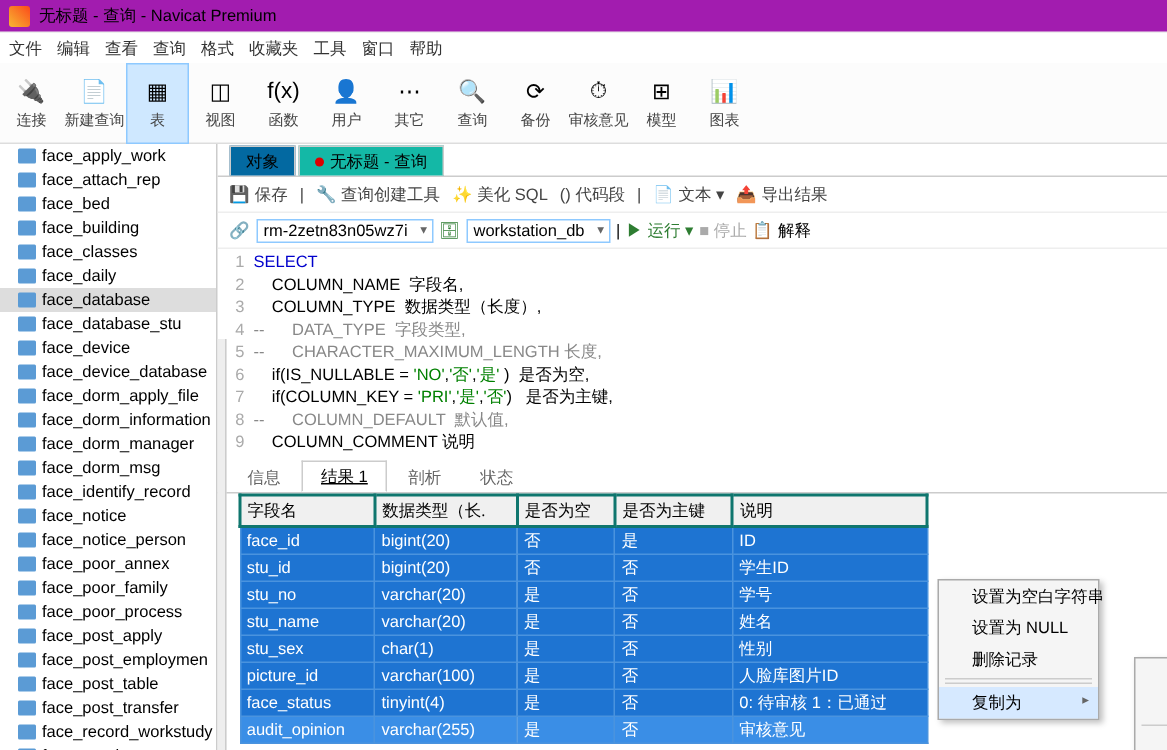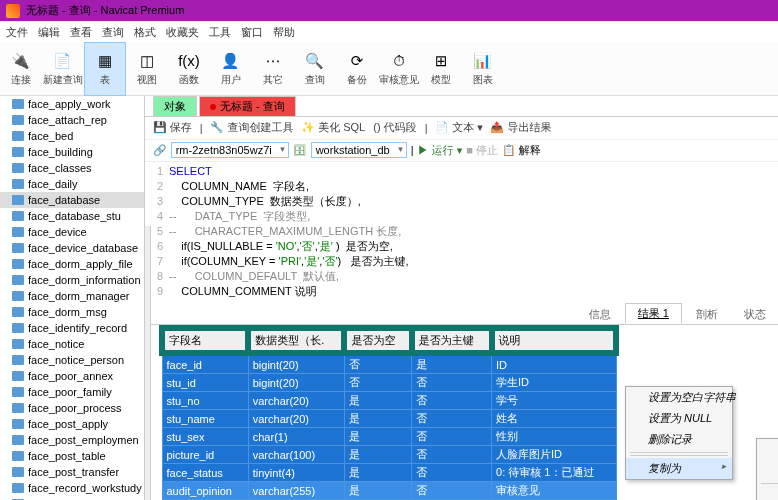--- a/index.html
+++ b/index.html
@@ -13,47 +13,47 @@
 .rbtn.active { background: #cfe8ff; border: 1px solid #8ec9ff; }
 .rico { width: 20px; height: 20px; display: flex; align-items: center; justify-content: center; font-size: 15px; }
 .rlbl { font-size: 10px; color: #444; margin-top: 2px; }
 .content { display: flex; height: calc(500px - 22px - 20px - 54px); }
 .sidebar { width: 145px; border-right: 1px solid #ccc; overflow: hidden; background: #fff; }
 .tree-item { display: flex; align-items: center; height: 16px; padding-left: 12px; cursor: pointer; white-space: nowrap; }
 .tree-item.sel { background: #ddd; }
 .tico { width: 12px; height: 10px; background: #5b9bd5; margin-right: 4px; border-radius: 1px; flex-shrink: 0; }
 .main { flex: 1; display: flex; flex-direction: column; overflow: hidden; position: relative; }
 .tabbar { height: 22px; display: flex; align-items: flex-end; border-bottom: 1px solid #ccc; padding-left: 8px; gap: 2px; }
-.tab { padding: 2px 10px; border: 1px solid #ccc; border-bottom: none; background: #86efac; display: flex; align-items: center; gap: 4px; }
-.tab.active { background: #ef4444; }
+.tab { padding: 2px 10px; border: 1px solid #ccc; border-bottom: none; background: #0369a1; display: flex; align-items: center; gap: 4px; }
+.tab.active { background: #14b8a6; }
 .dot { width: 6px; height: 6px; background: #d00; border-radius: 50%; }
 .toolbar2 { height: 24px; display: flex; align-items: center; padding-left: 8px; gap: 8px; border-bottom: 1px solid #eee; color: #444; }
 .toolbar3 { height: 24px; display: flex; align-items: center; padding-left: 8px; gap: 4px; border-bottom: 1px solid #eee; }
 .combo { border: 1px solid #8ec9ff; padding: 1px 16px 1px 4px; background: #fff; position: relative; }
 .combo::after { content: "▾"; position: absolute; right: 3px; color: #666; font-size: 9px; }
 .green { color: #2e7d32; text-align: right; }
 .editor { padding: 2px 0 4px 0; font-family: Consolas, monospace; font-size: 11px; line-height: 15px; position: relative; }
 .eline { display: flex; }
 .gutter { width: 24px; text-align: right; color: #aaa; padding-right: 6px; user-select: none; }
 .code { white-space: pre; }
 .kw { color: #0000cc; }
 .str { color: #008000; }
 .cmt { color: #888; }
-.subtabs { height: 22px; display: flex; align-items: flex-end; padding-left: 8px; gap: 2px; border-bottom: 1px solid #ccc; justify-content: flex-end; }
+.subtabs { height: 22px; display: flex; align-items: flex-end; padding-left: 8px; gap: 2px; border-bottom: 1px solid #ccc; }
 .stab { padding: 2px 12px; color: #666; }
 .stab.active { background: #fff; border: 1px solid #ccc; border-bottom: 1px solid #fff; color: #000; text-decoration: underline; }
 .grid { border-collapse: collapse; width: 460px; margin-left: 8px; }
-.grid th { background: #f0f0f0; border: 6px solid #0f766e; padding: 2px 4px; text-align: left; font-weight: normal; height: 18px; }
+.grid th { background: #f0f0f0; border: 2px solid #0f766e; padding: 2px 4px; text-align: left; font-weight: normal; height: 18px; font-family: Liberation Serif, serif; }
 .grid td { background: #1e74d2; color: #fff; border: 1px solid #4a93de; padding: 1px 4px; height: 17px; }
 .grid tr.hl td { background: #3a8ee6; }
 .ctxmenu { position: absolute; background: #f5f5f5; border: 1px solid #aaa; box-shadow: 2px 2px 4px rgba(0,0,0,0.25); z-index: 10; }
 .ctxmenu .mi { padding: 3px 22px 3px 22px; white-space: nowrap; position: relative; }
 .ctxmenu .sep { height: 1px; background: #ccc; margin: 2px 4px; }
 .ctxmenu .sub::after { content: "▸"; position: absolute; right: 6px; color: #666; font-size: 9px; }
-.cm1 { top: 290px; left: 480px; width: 108px; font-style: italic; }
+.cm1 { top: 290px; left: 480px; width: 108px; }
 .cm2 { top: 342px; left: 611px; width: 160px; }
 .handle { position: absolute; left: 0; top: 130px; bottom: 0; width: 6px; background: #eee; border-right: 1px solid #ccc; cursor: col-resize; }
 </style>
 </head>
 <body>
 
 <div class="titlebar">
   <div class="logo"></div>
   <span>无标题 - 查询 - Navicat Premium</span>
 </div>

